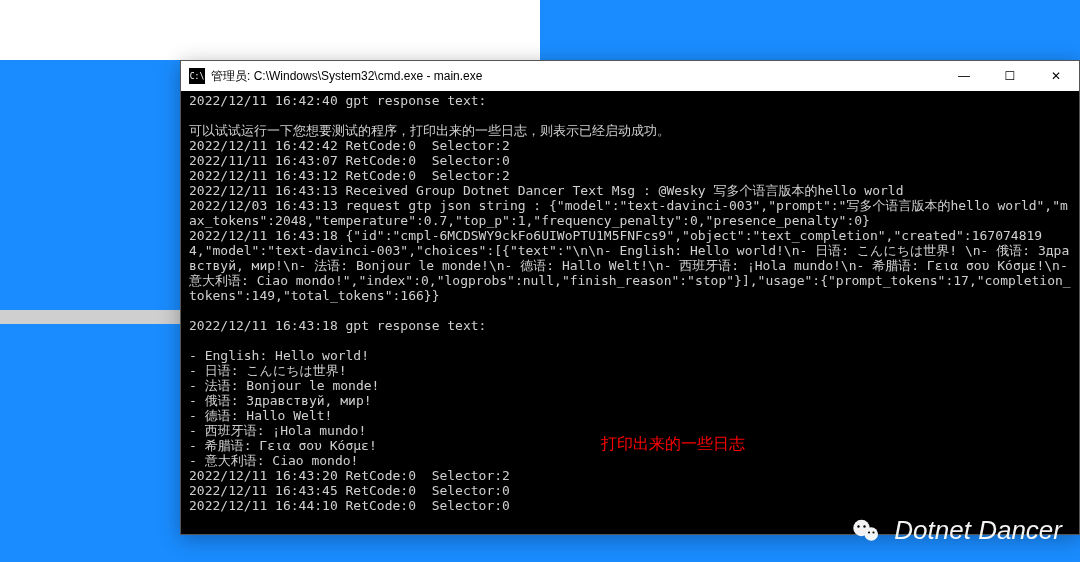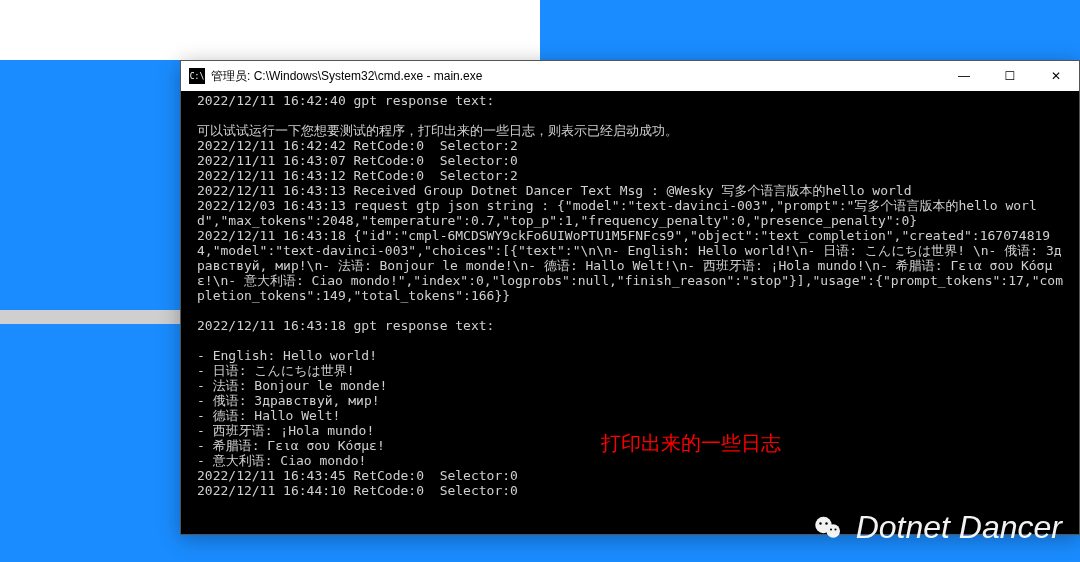--- a/index.html
+++ b/index.html
@@ -62,44 +62,44 @@
       display: flex;
       align-items: center;
       justify-content: center;
       font-size: 12px;
       color: #000;
       cursor: default;
     }
     .terminal {
       flex: 1;
       background: #000;
-      padding: 2px 16px;
+      padding: 2px 8px;
       font-family: "NSimSun", "SimSun", "Consolas", monospace;
       font-size: 13px;
       line-height: 15px;
       color: #d0d0d0;
       overflow: hidden;
       position: relative;
     }
     .term-line { white-space: pre-wrap; word-break: break-all; }
     .annotation {
       position: absolute;
       top: 345px;
       left: 420px;
       color: #ff0000;
-      font-size: 20px;
+      font-size: 16px;
       font-family: "Microsoft YaHei", sans-serif;
       pointer-events: none;
     }
     .watermark {
       position: absolute;
       right: 18px;
       bottom: 16px;
       color: #fff;
-      font-size: 32px;
+      font-size: 26px;
       font-style: italic;
       font-family: "Segoe UI", sans-serif;
       display: flex;
       align-items: center;
       gap: 13px;
       opacity: .95;
     }
     .wm-icon {
       width: 30px; height: 30px;
       display: flex; align-items: center; justify-content: center;
@@ -137,20 +137,21 @@
         <div class="term-line">2022/12/11 16:43:18 gpt response text:</div>
         <div class="term-line">&nbsp;</div>
         <div class="term-line">- English: Hello world!</div>
         <div class="term-line">- 日语: こんにちは世界!</div>
         <div class="term-line">- 法语: Bonjour le monde!</div>
         <div class="term-line">- 俄语: Здравствуй, мир!</div>
         <div class="term-line">- 德语: Hallo Welt!</div>
         <div class="term-line">- 西班牙语: ¡Hola mundo!</div>
         <div class="term-line">- 希腊语: Γεια σου Κόσμε!</div>
         <div class="term-line">- 意大利语: Ciao mondo!</div>
+        <div class="term-line">2022/12/11 16:43:20 RetCode:0  Selector:2</div>
         <div class="term-line">2022/12/11 16:43:45 RetCode:0  Selector:0</div>
         <div class="term-line">2022/12/11 16:44:10 RetCode:0  Selector:0</div>
       </div>
     <div class="annotation">打印出来的一些日志</div>
   </div>
 </div>
 
 <div class="watermark">
   <span class="wm-icon">
     <svg viewBox="0 0 40 40">

